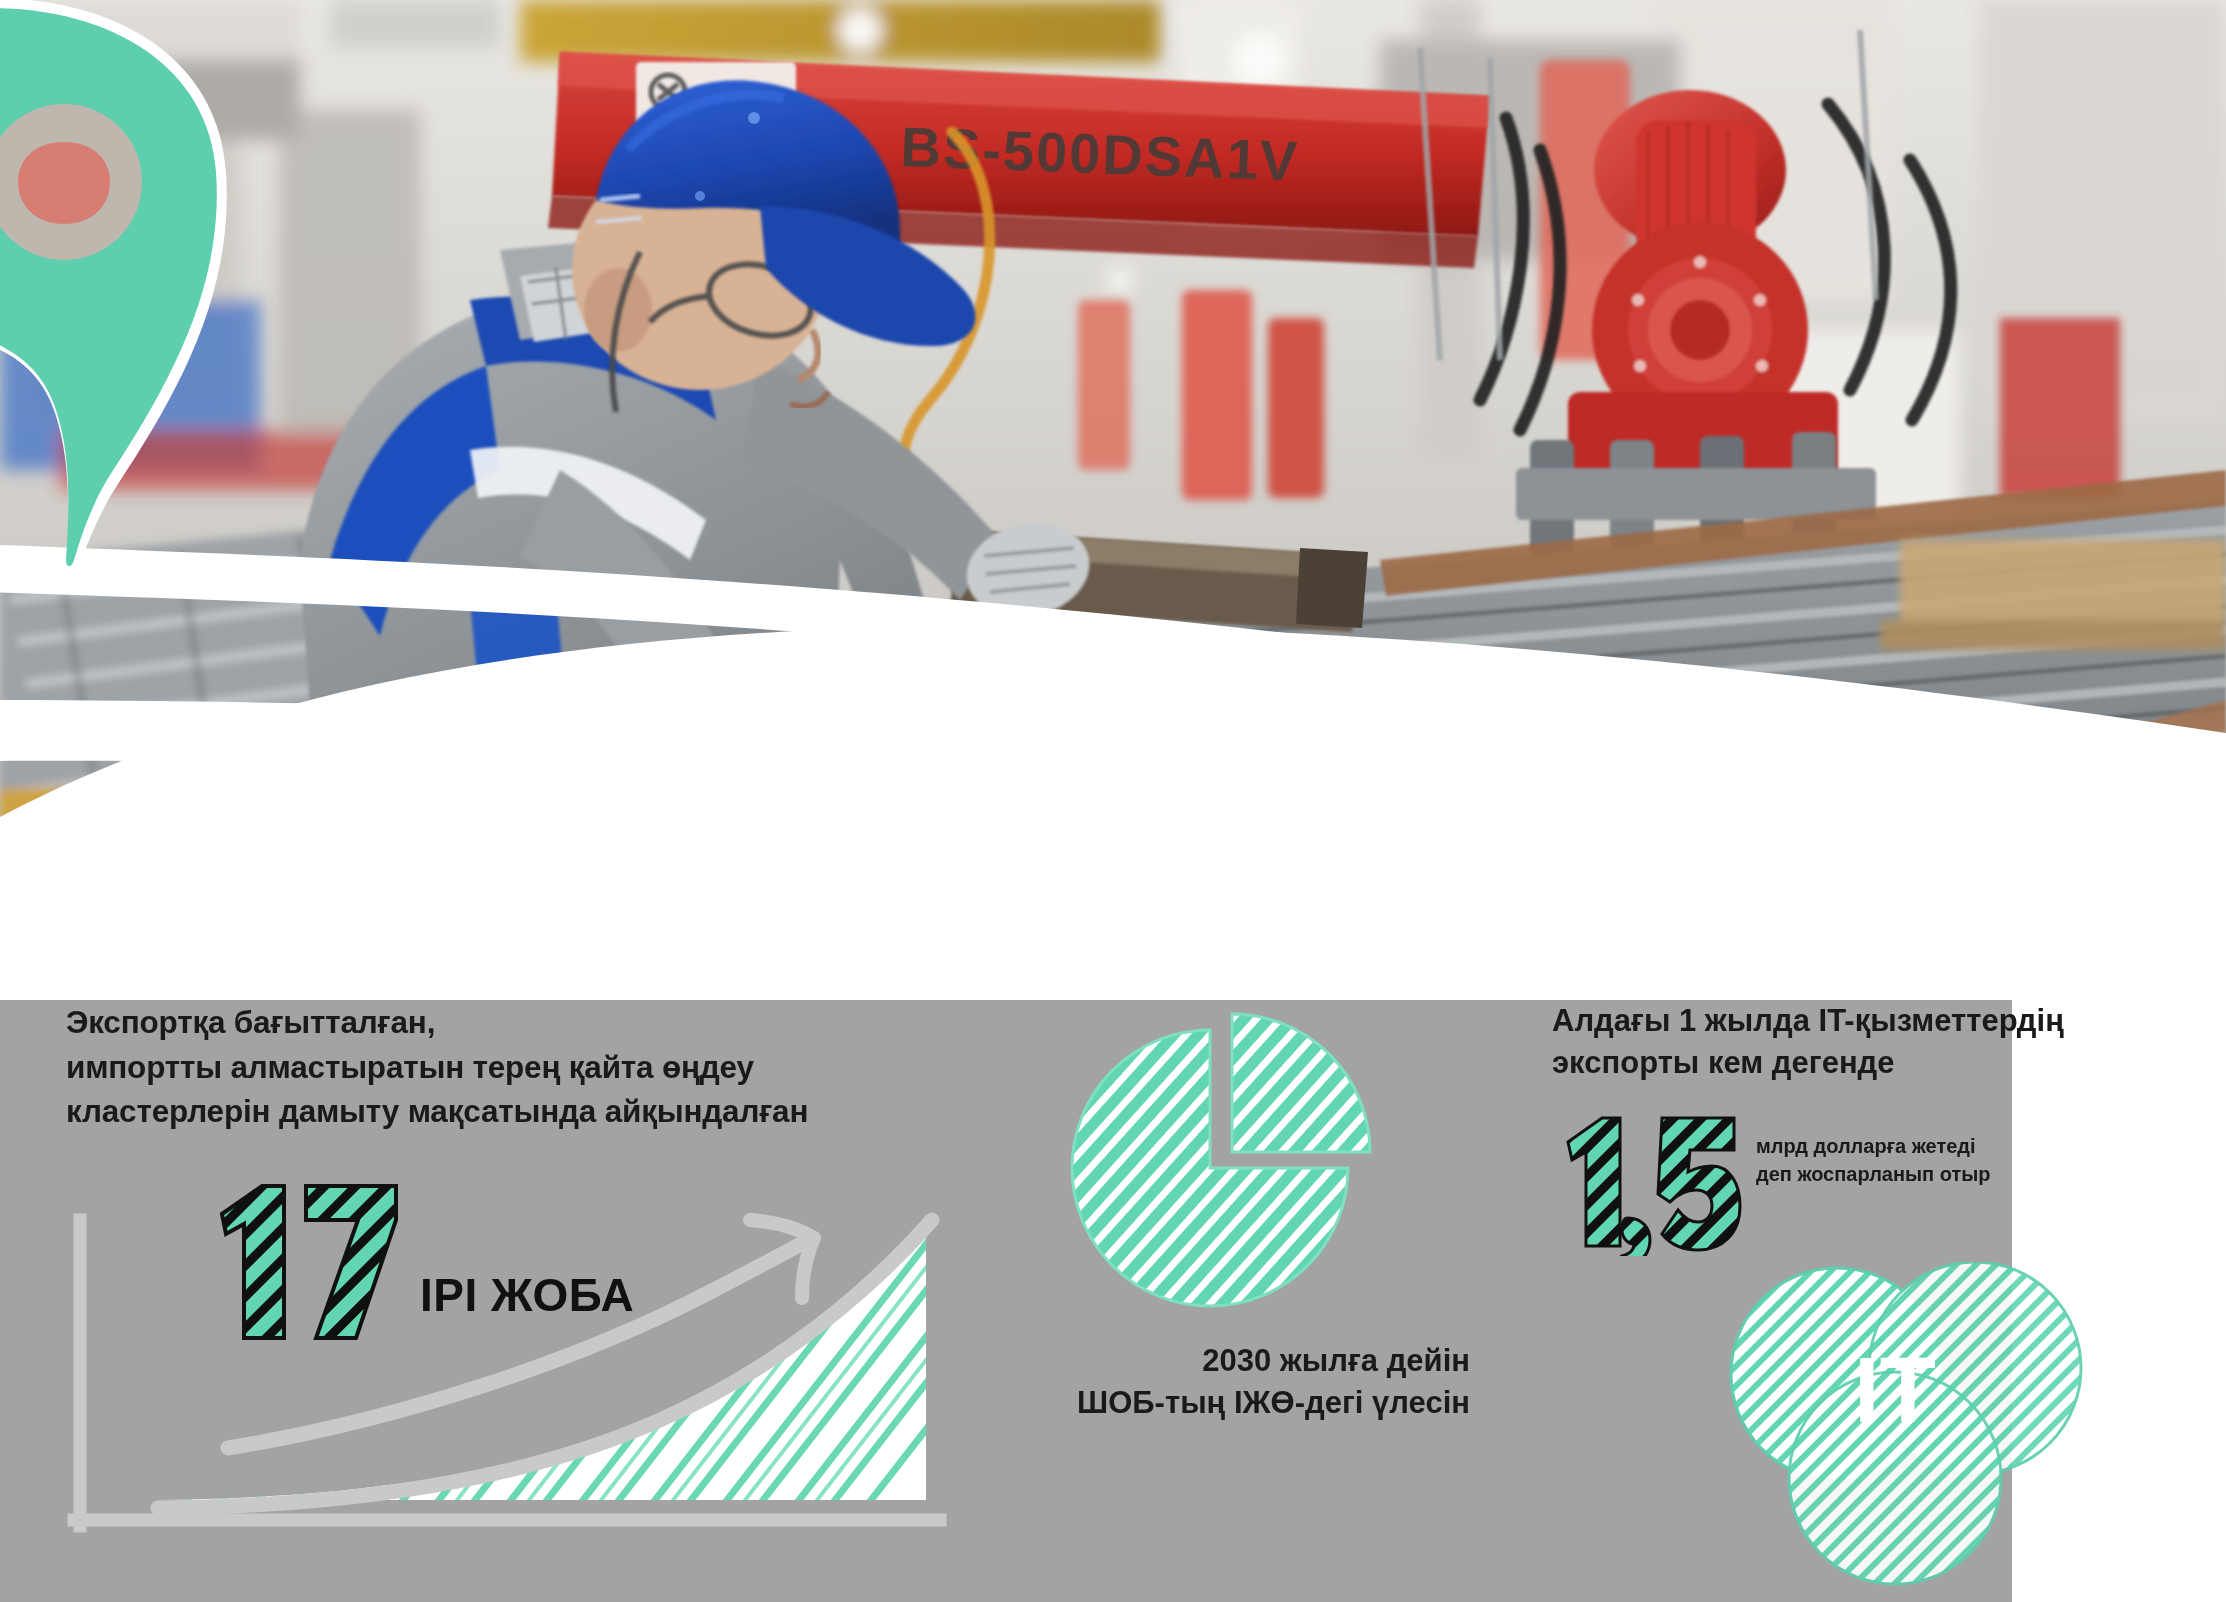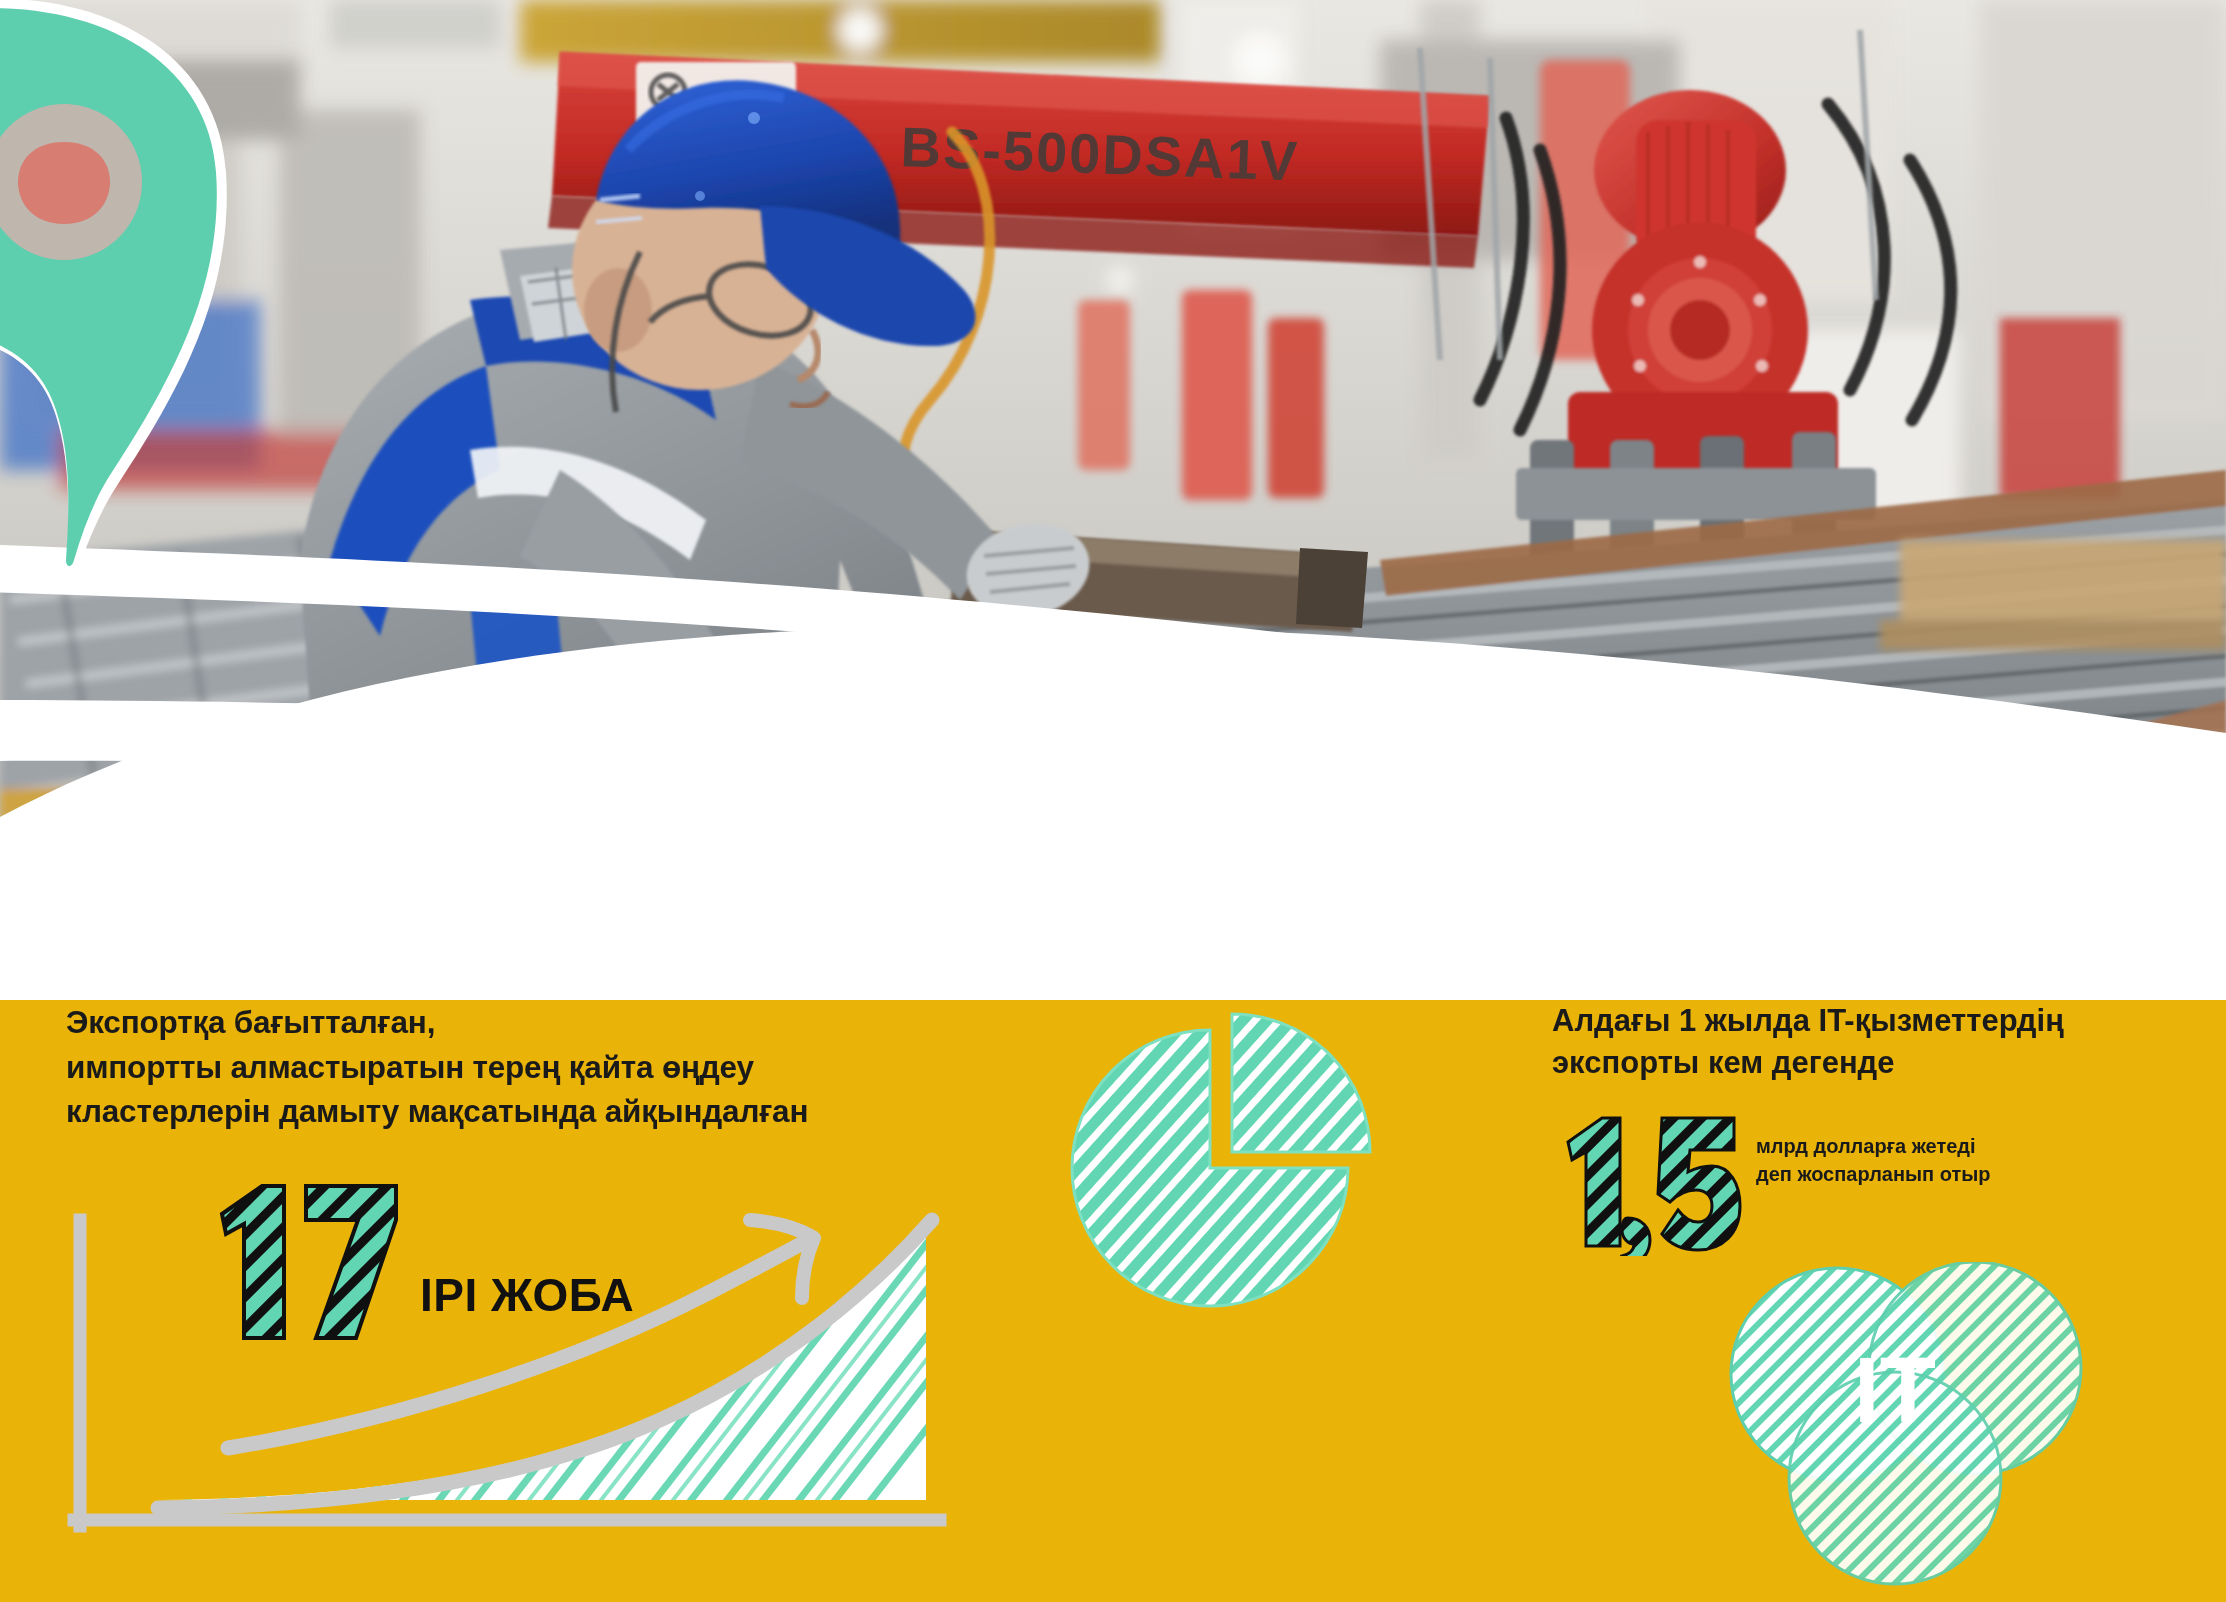--- a/index.html
+++ b/index.html
@@ -10,21 +10,21 @@
   .stage{position:absolute;inset:0;width:2226px;height:1602px;background:#fff;}
 
   
   .photo-wrap{position:absolute;left:0;top:0;width:2226px;height:1010px;overflow:hidden;}
   .photo-svg{position:absolute;left:0;top:0;width:2226px;height:1010px;display:block;}
 
   
   .logo{position:absolute;left:-10px;top:-8px;width:300px;height:620px;}
 
   
-  .lower{position:absolute;left:0;top:1000px;width:2226px;height:602px;background:#eab308;}
+  .lower{position:absolute;left:0;top:1000px;width:2012px;height:602px;background:#a3a3a3;}
 
   
   .col-left{position:absolute;left:66px;top:0px;width:910px;height:600px;}
   .lead{
     font-size:31.5px;line-height:1.42;font-weight:700;color:#1a1a1a;
     letter-spacing:-0.2px;white-space:pre-line;
   }
   .chart-area{position:absolute;left:-6px;top:180px;width:930px;height:390px;}
   .chart-svg{position:absolute;left:0;top:0;width:930px;height:390px;}
   .stat17{position:absolute;left:150px;top:-10px;display:flex;align-items:flex-end;z-index:4;}
@@ -457,20 +457,22 @@
           </defs>
 
           <path d="M150,160 L150,22 A138,138 0 1 0 288,160 L150,160 Z" fill="url(#hatchPie)" stroke="#7de0c0" stroke-width="3"></path>
 
           <g transform="translate(22,-16)">
             <path d="M150,160 L150,22 A138,138 0 0 1 288,160 Z" fill="url(#hatchPie)" stroke="#7de0c0" stroke-width="3"></path>
           </g>
         </svg>
       </div>
 
+      <div class="mid-text">2030 жылға дейін
+ШОБ-тың ІЖӨ-дегі үлесін</div>
 
     </div>
 
     <div class="col-right">
       <div class="r-text">Алдағы 1 жылда IT-қызметтердің
 экспорты кем дегенде</div>
 
       <div class="r-stat-row">
         <div class="big-num">
           <svg width="180" height="146" viewBox="0 0 180 146">

